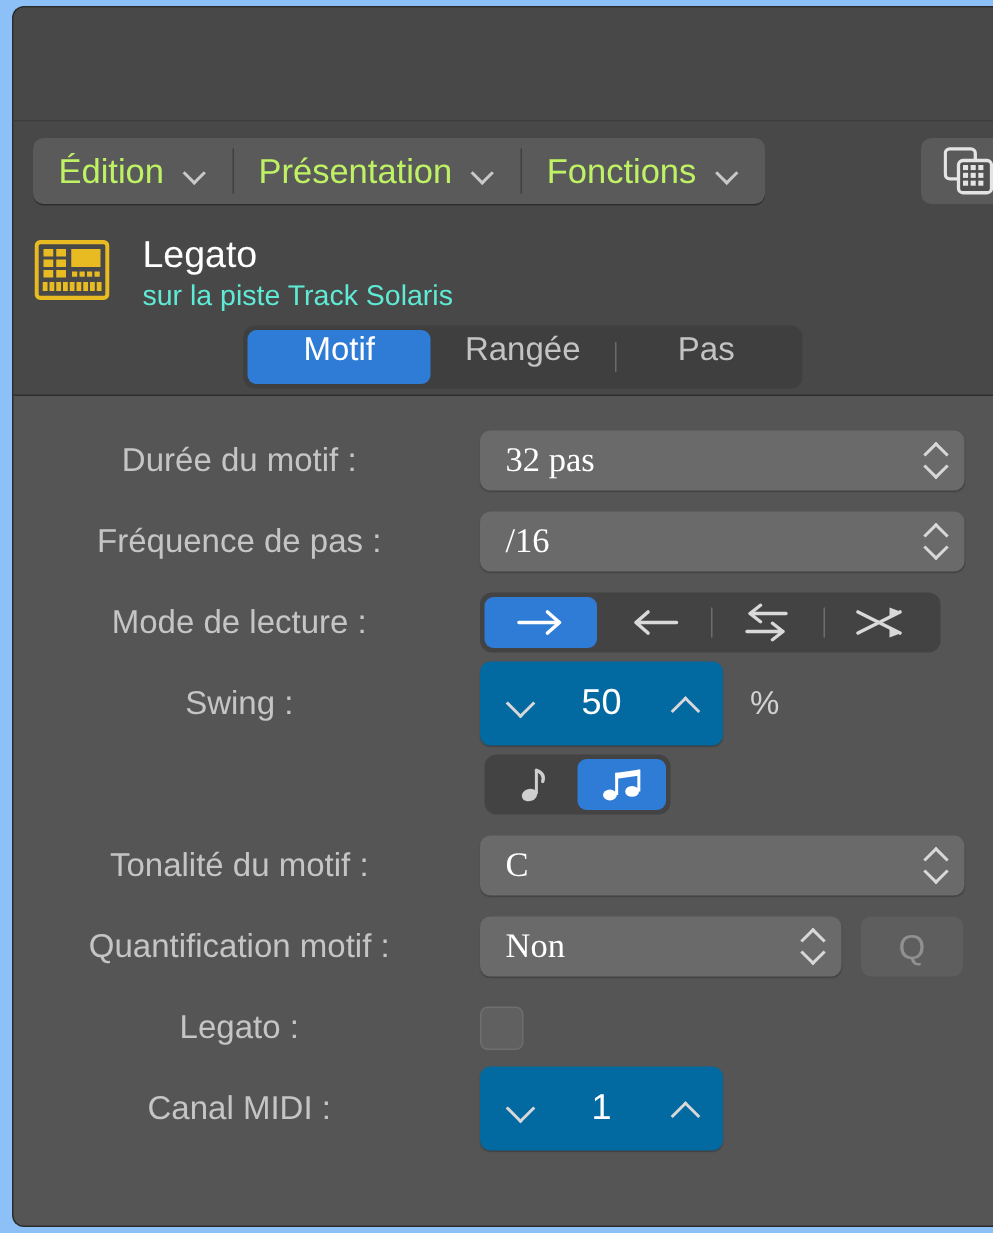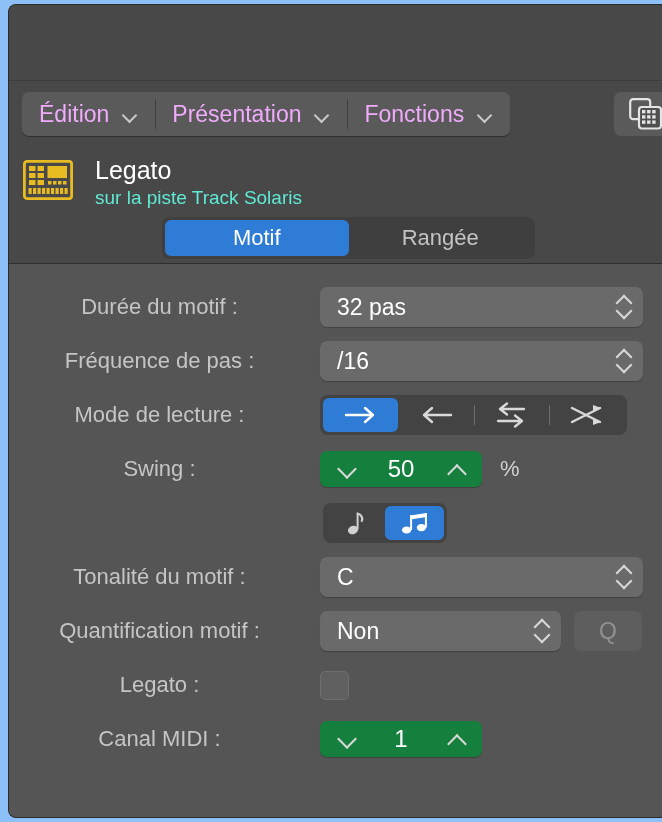--- a/index.html
+++ b/index.html
@@ -49,21 +49,21 @@
     background: #5a5a5a;
     border-radius: 7px;
     height: 44px;
     box-shadow: 0 1px 0 rgba(0,0,0,0.35);
   }
   .menu-btn {
     display: flex;
     align-items: center;
     gap: 14px;
     padding: 0 17px;
-    color: #f0abfc;
+    color: #bef264;
     font-size: 23px;
     position: relative;
     cursor: default;
     white-space: nowrap;
   }
   .menu-btn + .menu-btn::before {
     content: "";
     position: absolute;
     left: 0; top: 7px; bottom: 7px;
     width: 1px;
@@ -129,21 +129,20 @@
     background: #3f3f3f;
     border-radius: 8px;
     display: flex;
     align-items: center;
     padding: 3px;
   }
   .tab {
     flex: 1;
     height: 100%;
     display: flex;
-    align-items: center;
     justify-content: center;
     color: #c3c3c3;
     font-size: 22px;
     border-radius: 6px;
     position: relative;
     cursor: default;
   }
   .tab.sel {
     background: #2f7cd6;
     color: #ffffff;
@@ -184,21 +183,21 @@
     height: 40px;
     display: flex;
     align-items: center;
     padding: 0 10px 0 17px;
     color: #ffffff;
     font-size: 23px;
     position: relative;
     box-shadow: 0 1px 1px rgba(0,0,0,0.25);
     cursor: default;
   }
-  .popup .val { flex: 1; white-space: nowrap; }
+  .popup .val { flex: 1; white-space: nowrap; font-family: Liberation Serif, serif; }
   .updown {
     width: 18px; height: 26px;
     position: relative;
     flex: 0 0 auto;
     margin-left: 10px;
   }
   .updown::before, .updown::after {
     content: "";
     position: absolute;
     left: 3px;
@@ -247,23 +246,23 @@
   .pm.divider::before {
     content: "";
     position: absolute;
     left: 0; top: 7px; bottom: 7px;
     width: 1px;
     background: #6e6e6e;
   }
 
   
   .stepper {
-    background: #15803d;
+    background: #0369a1;
     border-radius: 7px;
-    height: 36px;
+    height: 56px;
     width: 162px;
     display: flex;
     align-items: center;
     justify-content: space-between;
     padding: 0 16px;
     box-shadow: 0 1px 1px rgba(0,0,0,0.25);
   }
   .stepper .num {
     color: #ffffff;
     font-size: 24px;
@@ -404,20 +403,23 @@
       </div>
     </div>
 
     <div id="tabs">
       <div class="tab sel">
         <span>Motif</span>
       </div>
       <div class="tab">
         <span>Rangée</span>
       </div>
+      <div class="tab divider">
+        <span>Pas</span>
+      </div>
     </div>
   </div>
 
   <div id="body">
 
     <div class="row">
       <div class="lbl">Durée du motif :</div>
       <div class="ctl">
         <div class="popup popup-wide">
           <span class="val">32 pas</span>

